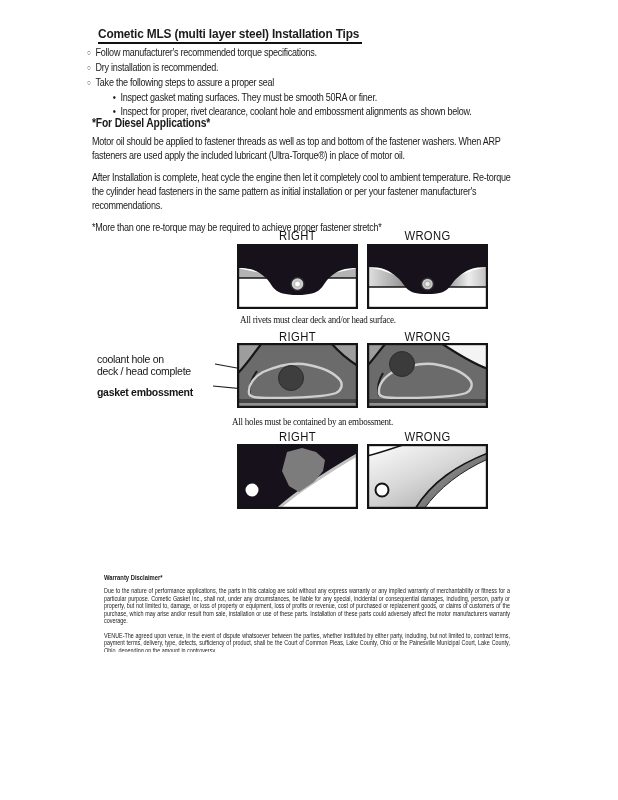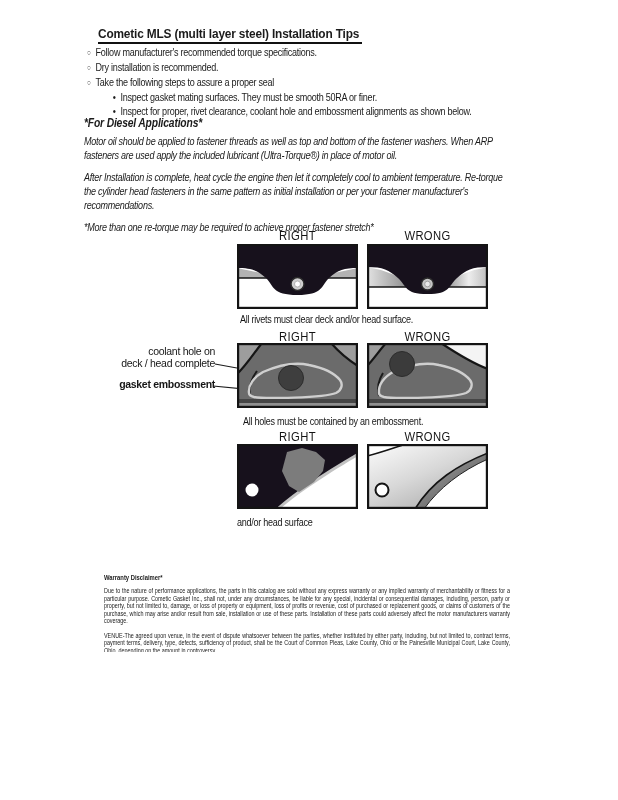--- a/index.html
+++ b/index.html
@@ -14,33 +14,33 @@
   .title-text{display:inline-block;font-size:13.5px;font-weight:bold;letter-spacing:-0.2px;
               border-bottom:2px solid #111;padding-bottom:1px;padding-right:3px;
               transform:scaleX(0.88);transform-origin:0 0;white-space:nowrap;}
 
   .tips{left:87px;top:45px;width:560px;}
   .tip-line{font-size:10.5px;line-height:14px;letter-spacing:-0.3px;white-space:nowrap;}
   .m1{display:inline-block;width:10px;font-size:7.5px;vertical-align:1px;}
   .sub{padding-left:30px;}
   .m2{display:inline-block;width:9px;font-size:10.5px;}
 
-  .diesel{left:84px;top:115px;font-style:italic;}
+  .diesel{left:92px;top:115px;}
   .diesel-inner{width:487px;}
   .diesel-h{font-size:12px;font-weight:bold;line-height:16px;margin:0 0 3px 0;letter-spacing:-0.2px;}
   .diesel p{font-size:10.5px;line-height:14px;letter-spacing:-0.3px;margin:0 0 8px 0;}
   .diesel .note{margin-top:4px;}
 
   .figlabel{width:121px;text-align:center;font-size:12.5px;letter-spacing:0.4px;color:#141414;
             transform:scaleX(0.9);transform-origin:50% 0;}
   .fig{width:121px;height:65px;}
   .fig svg{display:block;width:121px;height:65px;}
-  .cap{font-size:10.5px;letter-spacing:-0.3px;line-height:13px;color:#161616;}
-
-  .ptr{width:118px;text-align:right;font-size:10.5px;letter-spacing:-0.3px;line-height:11.5px;color:#161616;}
+  .cap{font-size:10.5px;letter-spacing:-0.3px;line-height:13px;color:#161616;font-family:Liberation Serif, serif;}
+
+  .ptr{width:118px;font-size:10.5px;letter-spacing:-0.3px;line-height:11.5px;color:#161616;margin-top:8px;}
 
   .disclaimer{left:104px;top:574px;}
   .disc-inner{width:472px;}
   .disc-h{font-size:6.8px;font-weight:bold;margin:0 0 6px 0;}
   .disc-inner p{font-size:6.3px;line-height:7.5px;margin:0 0 7px 0;text-align:justify;}
   .disc-inner p.tight{margin-bottom:0;}
 
   .pagenum{left:388px;top:759px;font-size:12.5px;letter-spacing:0.2px;color:#222;font-weight:bold;}
 </style>
 </head>
@@ -156,21 +156,21 @@
       <path d="M74,0 C86,8 105,20 121,26" fill="none" stroke="#161616" stroke-width="2.2"></path>
       <path d="M16,30 C11,38 10,46 12,53" fill="none" stroke="#1c1c1c" stroke-width="2"></path>
       <path d="M12,50 C11,42 17,34 26,29 C42,22 59,19 72,22 C87,25 98,31 103,37 C106,41 105,47 99,50 C87,55 26,56 17,54 C13,53 12,52 12,50 Z" fill="none" stroke="#cfcfcf" stroke-width="2.4"></path>
       <circle cx="35" cy="21" r="12.5" fill="#3b3b3b" stroke="#2c2c2c" stroke-width="1"></circle>
       <rect x="0" y="56" width="121" height="4" fill="#454545"></rect>
       <rect x="0" y="60" width="121" height="5" fill="#8f8f8f"></rect>
       <rect x="1" y="1" width="119" height="63" fill="none" stroke="#141414" stroke-width="2.4"></rect>
     </svg>
   </div>
 
-  <div class="abs cap" style="left:243px;top:415px;">
+  <div class="abs cap" style="left:232px;top:415px;">
     <span class="cond nowrap">All holes must be contained by an embossment.</span>
   </div>
 
   <div class="abs figlabel" style="left:237px;top:430px;">RIGHT</div>
   <div class="abs figlabel" style="left:367px;top:430px;">WRONG</div>
 
   <div class="abs fig" style="left:237px;top:444px;">
     <svg viewBox="0 0 121 65">
       <rect width="121" height="65" fill="#17111c"></rect>
       <path d="M43,65 C62,48 97,26 121,12" stroke="#c2c2c2" stroke-width="6" fill="none"></path>
@@ -199,21 +199,20 @@
       <path d="M48,65 C65,37 91,21 121,9 L121,15 C94,27 72,44 57,65 Z" fill="url(#gin)"></path>
       <path d="M0,12 C16,8 26,4 39,0" fill="none" stroke="#141414" stroke-width="1.6"></path>
       <path d="M48,65 C65,37 91,21 121,9" fill="none" stroke="#141414" stroke-width="1.6"></path>
       <path d="M57,65 C72,44 94,27 121,15" fill="none" stroke="#222222" stroke-width="1"></path>
       <circle cx="15" cy="46" r="6.5" fill="#ffffff" stroke="#141414" stroke-width="2"></circle>
       <rect x="1" y="1" width="119" height="63" fill="none" stroke="#141414" stroke-width="2.4"></rect>
     </svg>
   </div>
 
   <div class="abs cap" style="left:237px;top:516px;">
-    <div><span class="cond nowrap">and/or head surface</span></div>
   </div>
 
   <div class="abs disclaimer">
     <div class="cond disc-inner">
       <div class="disc-h">Warranty Disclaimer*</div>
       <p>Due to the nature of performance applications, the parts in this catalog are sold without any express warranty or any implied warranty of merchantability or fitness for a particular purpose.  Cometic Gasket Inc., shall not, under any circumstances, be liable for any special, incidental or consequential damages, including, person, party or property, but not limited to, damage, or loss of property or equipment, loss of profits or revenue, cost of purchased or replacement goods, or claims of customers of the purchase, which may arise and/or result from sale, installation or use of these parts.  Installation of these parts could adversely affect the motor manufacturers warranty coverage.</p>
       <p class="tight">VENUE-The agreed upon venue, in the event of dispute whatsoever between the parties, whether instituted by either party, including, but not limited to, contract terms, payment terms, delivery, type, defects, sufficiency of product, shall be the Court of Common Pleas, Lake County, Ohio or the Painesville Municipal Court, Lake County, Ohio, depending on the amount in controversy.</p>
       <p>This agreement shall be governed by and construed under the laws of the State of Ohio.</p>
       <p>All prices and terms are subject to change without notice.</p>
       <p>Terms COD- Secured with a completed dealer/jobber application on File, COD-Company check with a current credit card number on file.  Open accounts may be established by well rated firms.  A credit application is available upon request.  Open accounts are due payable Net 30 days from date of invoice.  No statement will be sent.  If an account becomes 60 or more days past due, it is subject to being placed on credit hold.  No orders will be shipped or new orders accepted until past due balance is paid.  If an account becomes 90 or more days past due, it is subject to being placed for collections.  All costs of collection are the responsibility of the customer, including attorney fees, court costs, and other expenses of litigation.</p>

